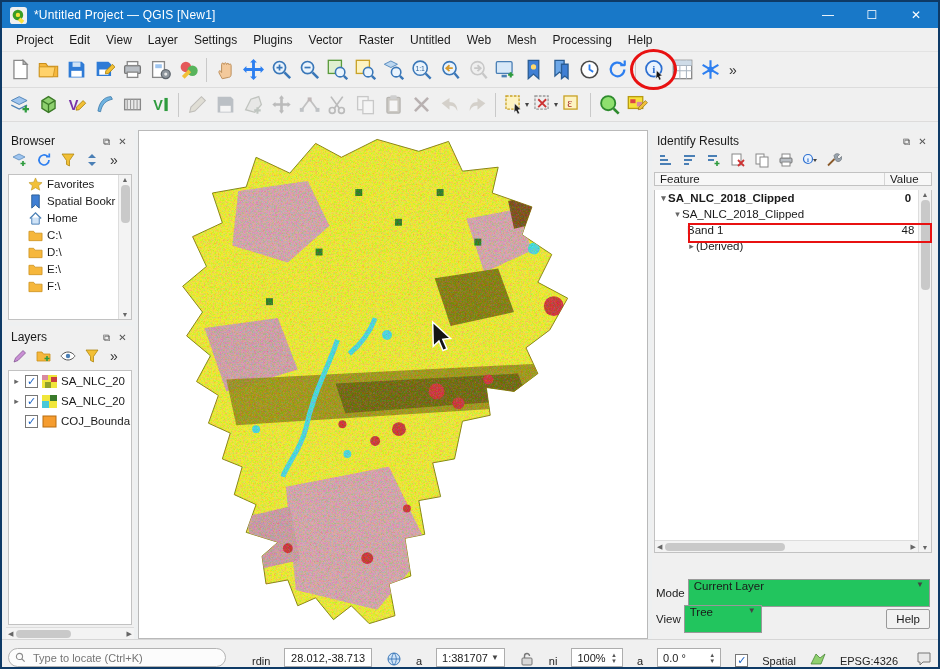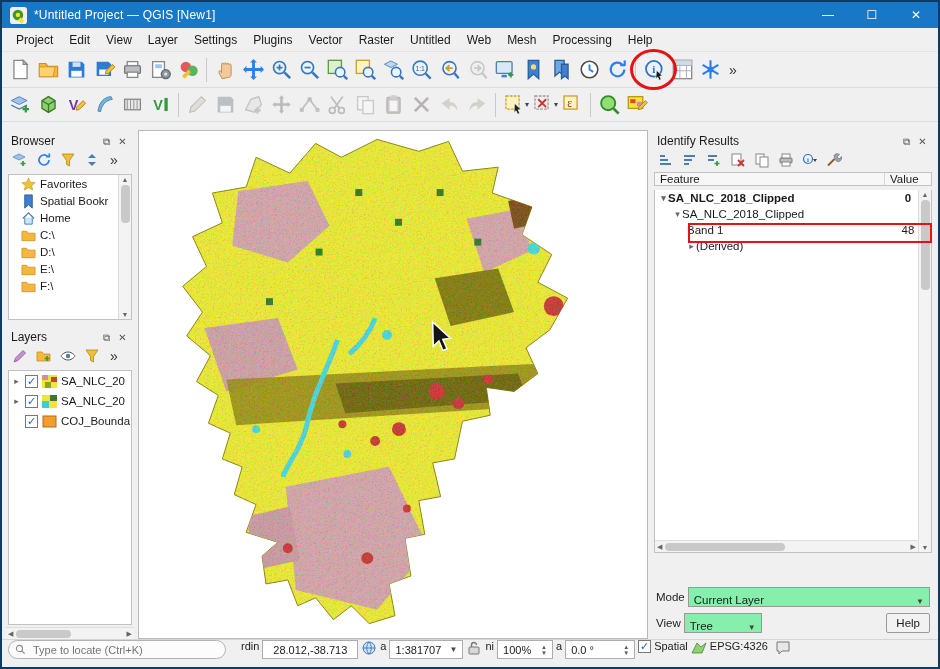--- a/index.html
+++ b/index.html
@@ -31,21 +31,21 @@
 
 
 .main{position:absolute;top:120px;left:0;right:0;bottom:28px;background:#eef0f1}
 .panel{position:absolute;background:#f0f0f0}
 .ptitle{height:18px;display:flex;align-items:flex-end;padding:0 5px;font-size:12px}
 .pbtns{margin-left:auto;display:flex;gap:3px;color:#555;font-size:10px}
 .pbtn{width:13px;text-align:center}
 .ptools{height:24px;display:flex;align-items:center;gap:2px;padding:0 3px}
 .ptools .ti{width:22px;height:22px}.ptools .ti svg{width:16px;height:16px}
 .tree{position:absolute;left:2px;right:2px;background:#fff;border:1px solid #c2c2c2;overflow:hidden}
-.trow{height:17px;display:flex;align-items:center;gap:4px;padding-left:12px;white-space:nowrap;font-size:11.5px}
+.trow{height:17px;display:flex;align-items:center;gap:4px;padding-left:19px;white-space:nowrap;font-size:11.5px}
 .exp{width:9px;color:#666;font-size:9px;text-align:center;flex:0 0 auto}
 .cb{width:13px;height:13px;border:1px solid #777;background:#fff;color:#1a62c5;font-size:11px;line-height:11px;text-align:center;flex:0 0 auto}
 .lic{width:15px;height:13px;flex:0 0 auto}
 .lrow{height:20px;display:flex;align-items:center;gap:4px;padding-left:3px;white-space:nowrap;font-size:11.5px}
 
 
 .vscroll{position:absolute;top:0;bottom:0;right:0;width:13px;background:#f3f3f3;border-left:1px solid #ddd;display:flex;flex-direction:column;align-items:center;font-size:7px;color:#666}
 .vthumb{width:9px;background:#c9c9c9;border-radius:4px;margin:1px 0}
 .hscroll{position:absolute;left:0;right:0;bottom:0;height:12px;background:#f3f3f3;border-top:1px solid #ddd;display:flex;align-items:center;font-size:7px;color:#666}
 .hthumb{height:8px;background:#c9c9c9;border-radius:4px;margin:0 1px}
@@ -61,26 +61,26 @@
 .colF{flex:1;border-right:1px solid #d5d5d5}
 .colV{width:46px}
 .itree{position:absolute;left:2px;right:2px;background:#fff;border:1px solid #c2c2c2;border-top:none;overflow:hidden}
 .irow{height:16px;display:flex;align-items:center;font-size:11.5px;white-space:nowrap}
 .irow .val{width:46px;text-align:center;flex:0 0 auto}
 .irow .ftx{flex:1;overflow:hidden}
 .lv0{padding-left:4px}.lv1{padding-left:18px}.lv2{padding-left:32px}
 .bold{font-weight:bold}
 .anno-rect{position:absolute;left:36px;right:2px;top:93px;height:20px;border:2px solid #e81111;z-index:8;pointer-events:none}
 .brow{position:absolute;left:4px;right:4px;display:flex;align-items:center;gap:3px;font-size:11.5px}
-.combo{flex:1;height:20px;background:#86efac;border:1px solid #999;display:flex;align-items:flex-end;padding:0 5px;gap:4px}
+.combo{flex:1;height:28px;background:#22c55e;border:1px solid #999;display:flex;align-items:flex-start;padding:0 5px;gap:4px}
 .combo .car{margin-left:auto;font-size:8px;color:#444}
 .btn{height:20px;border:1px solid #9a9a9a;background:#f2f2f2;display:flex;align-items:center;justify-content:center;padding:0 9px;border-radius:2px}
 
 
-.status{position:absolute;left:0;right:0;bottom:0;height:28px;display:flex;align-items:flex-start;gap:3px;padding:0 6px;border-top:1px solid #d6d6d6;background:#f0f0f0;font-size:11px}
+.status{position:absolute;left:0;right:0;bottom:0;height:28px;display:flex;align-items:flex-end;gap:14px;padding:0 6px;border-top:1px solid #d6d6d6;background:#f0f0f0;font-size:11px}
 .locate{width:218px;height:19px;border:1px solid #b3b3b3;border-radius:10px;background:#fcfcfc;color:#8b8b8b;font-size:11px;padding:0 8px 0 24px;outline:none;font-family:"Liberation Sans",sans-serif}
 .lwrap{position:relative;flex:0 0 auto}
 .lwrap svg{position:absolute;left:7px;top:4px;width:11px;height:11px}
 .sfield{background:#fff;border:1px solid #adadad;height:19px;display:flex;align-items:center;justify-content:center;padding:0 5px;gap:3px}
 .spin{display:flex;flex-direction:column;font-size:6px;color:#555;line-height:6px}
 .slabel{color:#222}
 .sic{width:16px;height:16px;flex:0 0 auto}
 </style>
 </head>
 <body>

